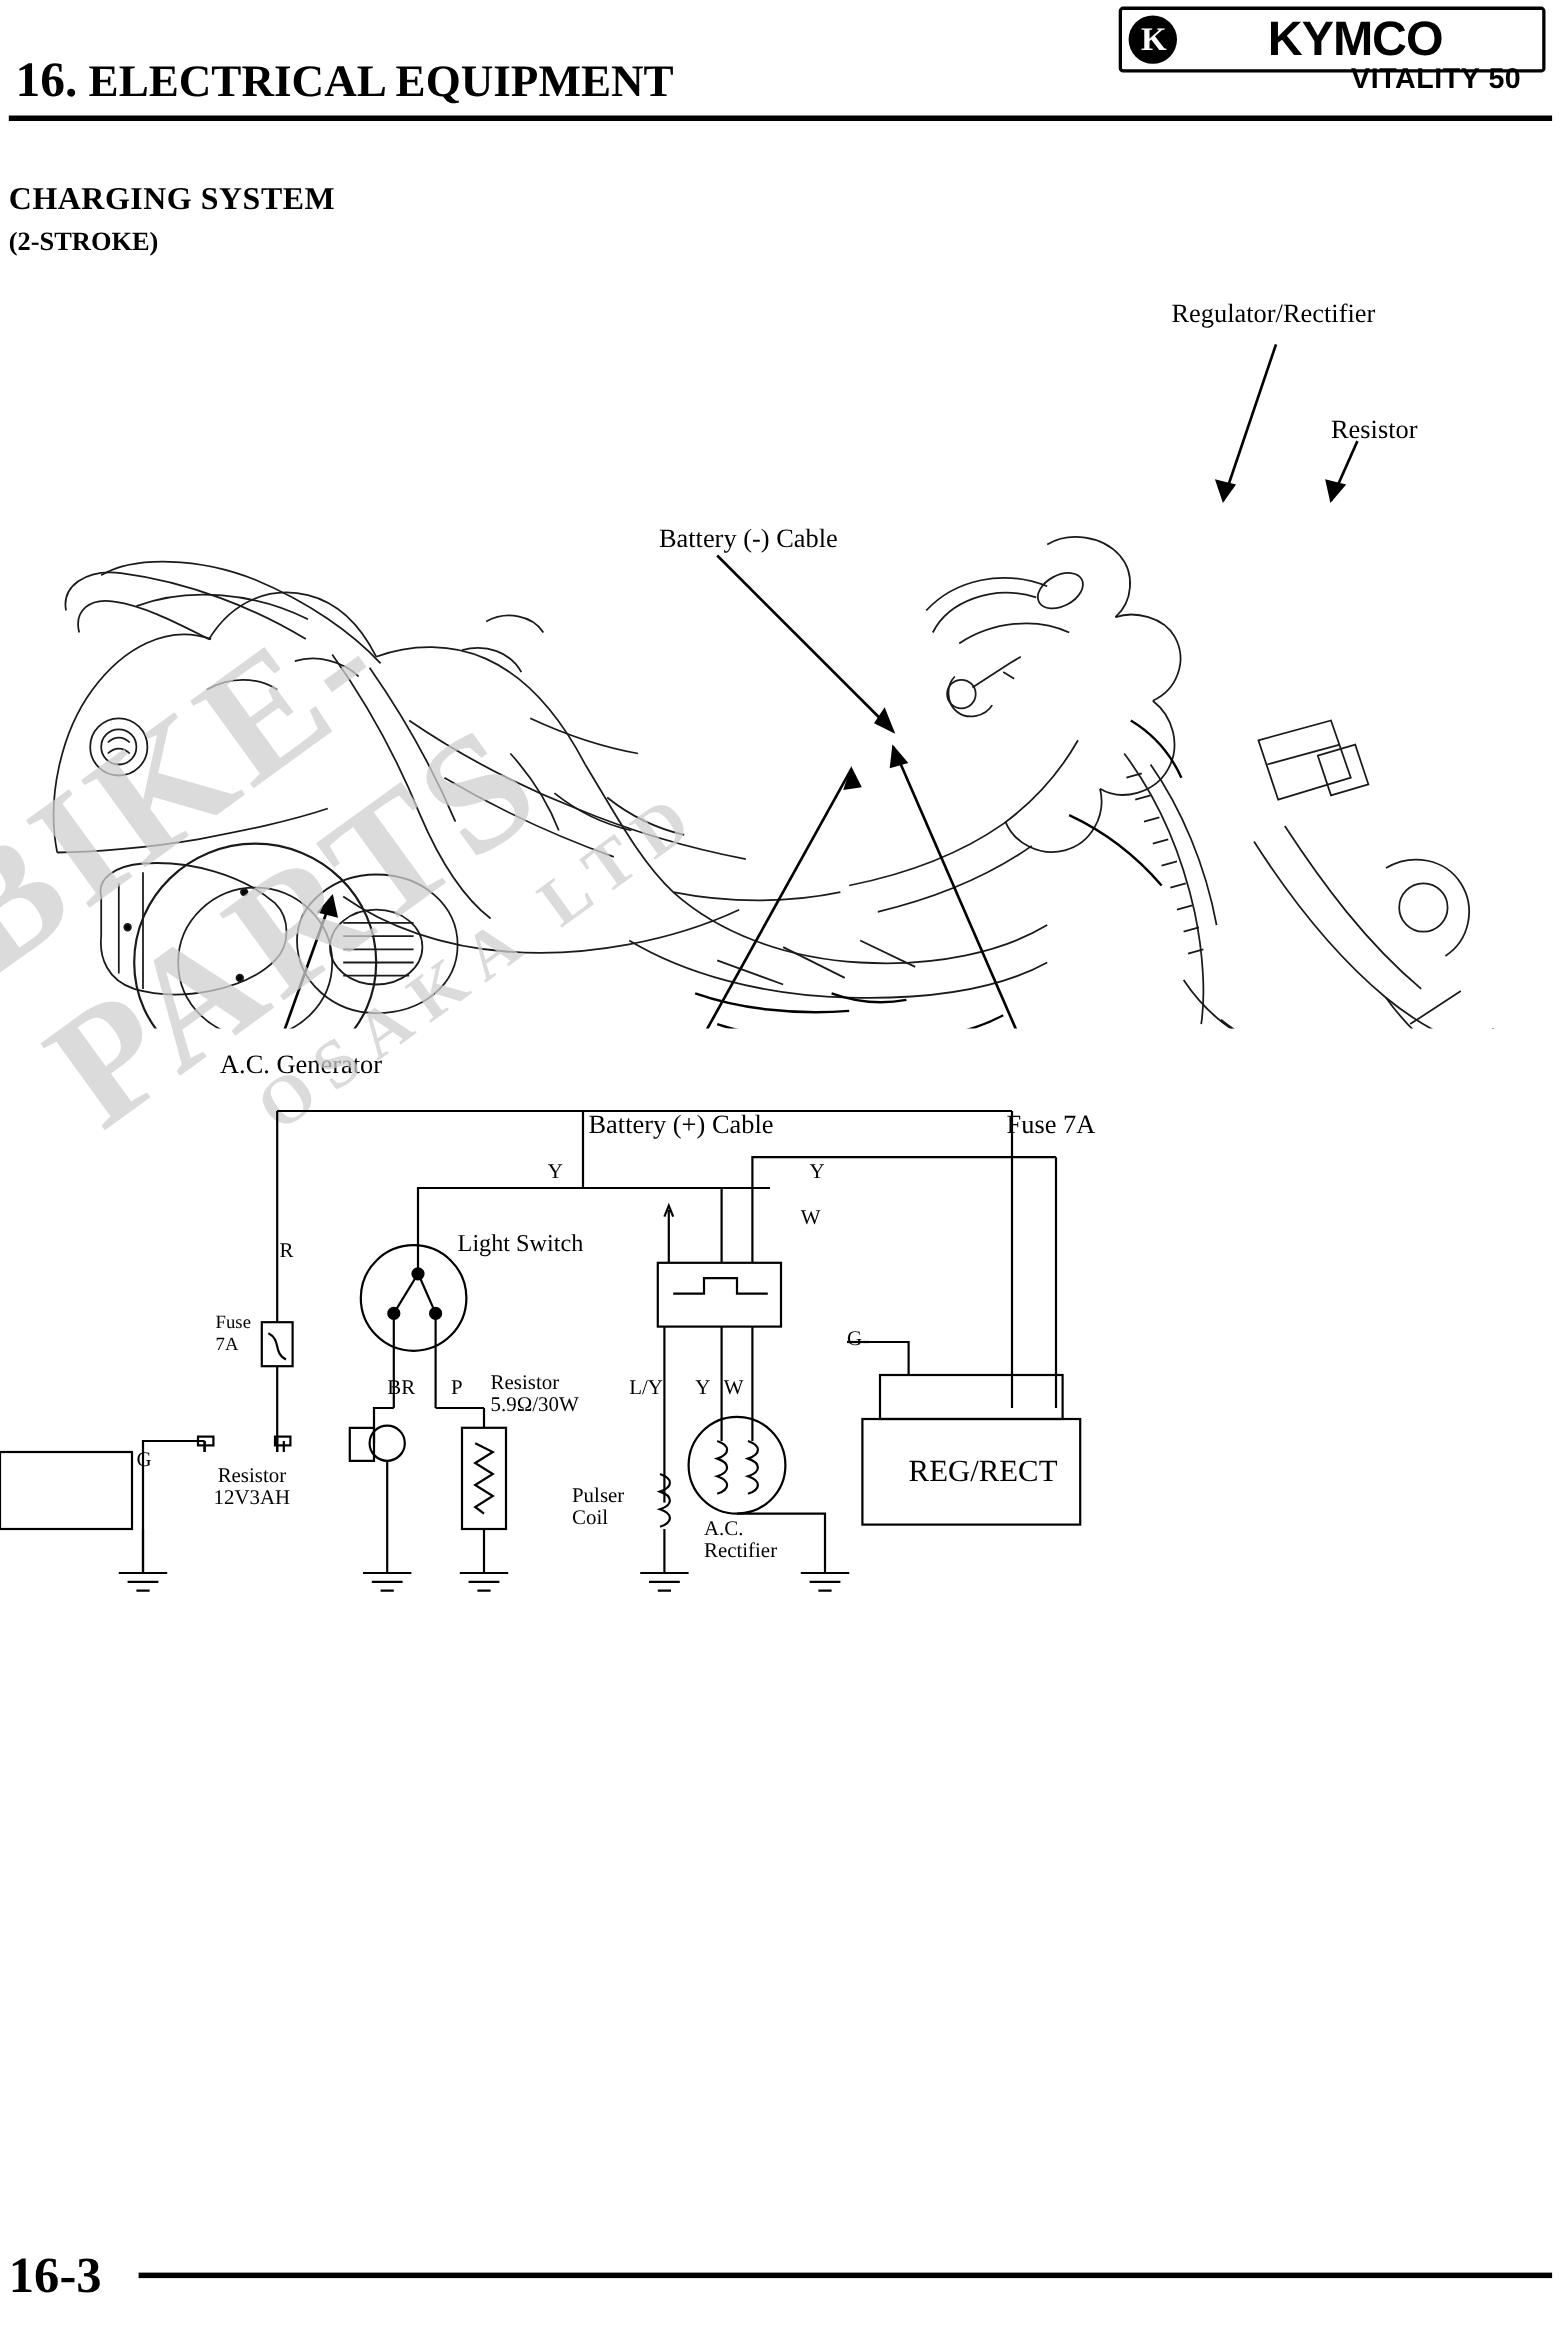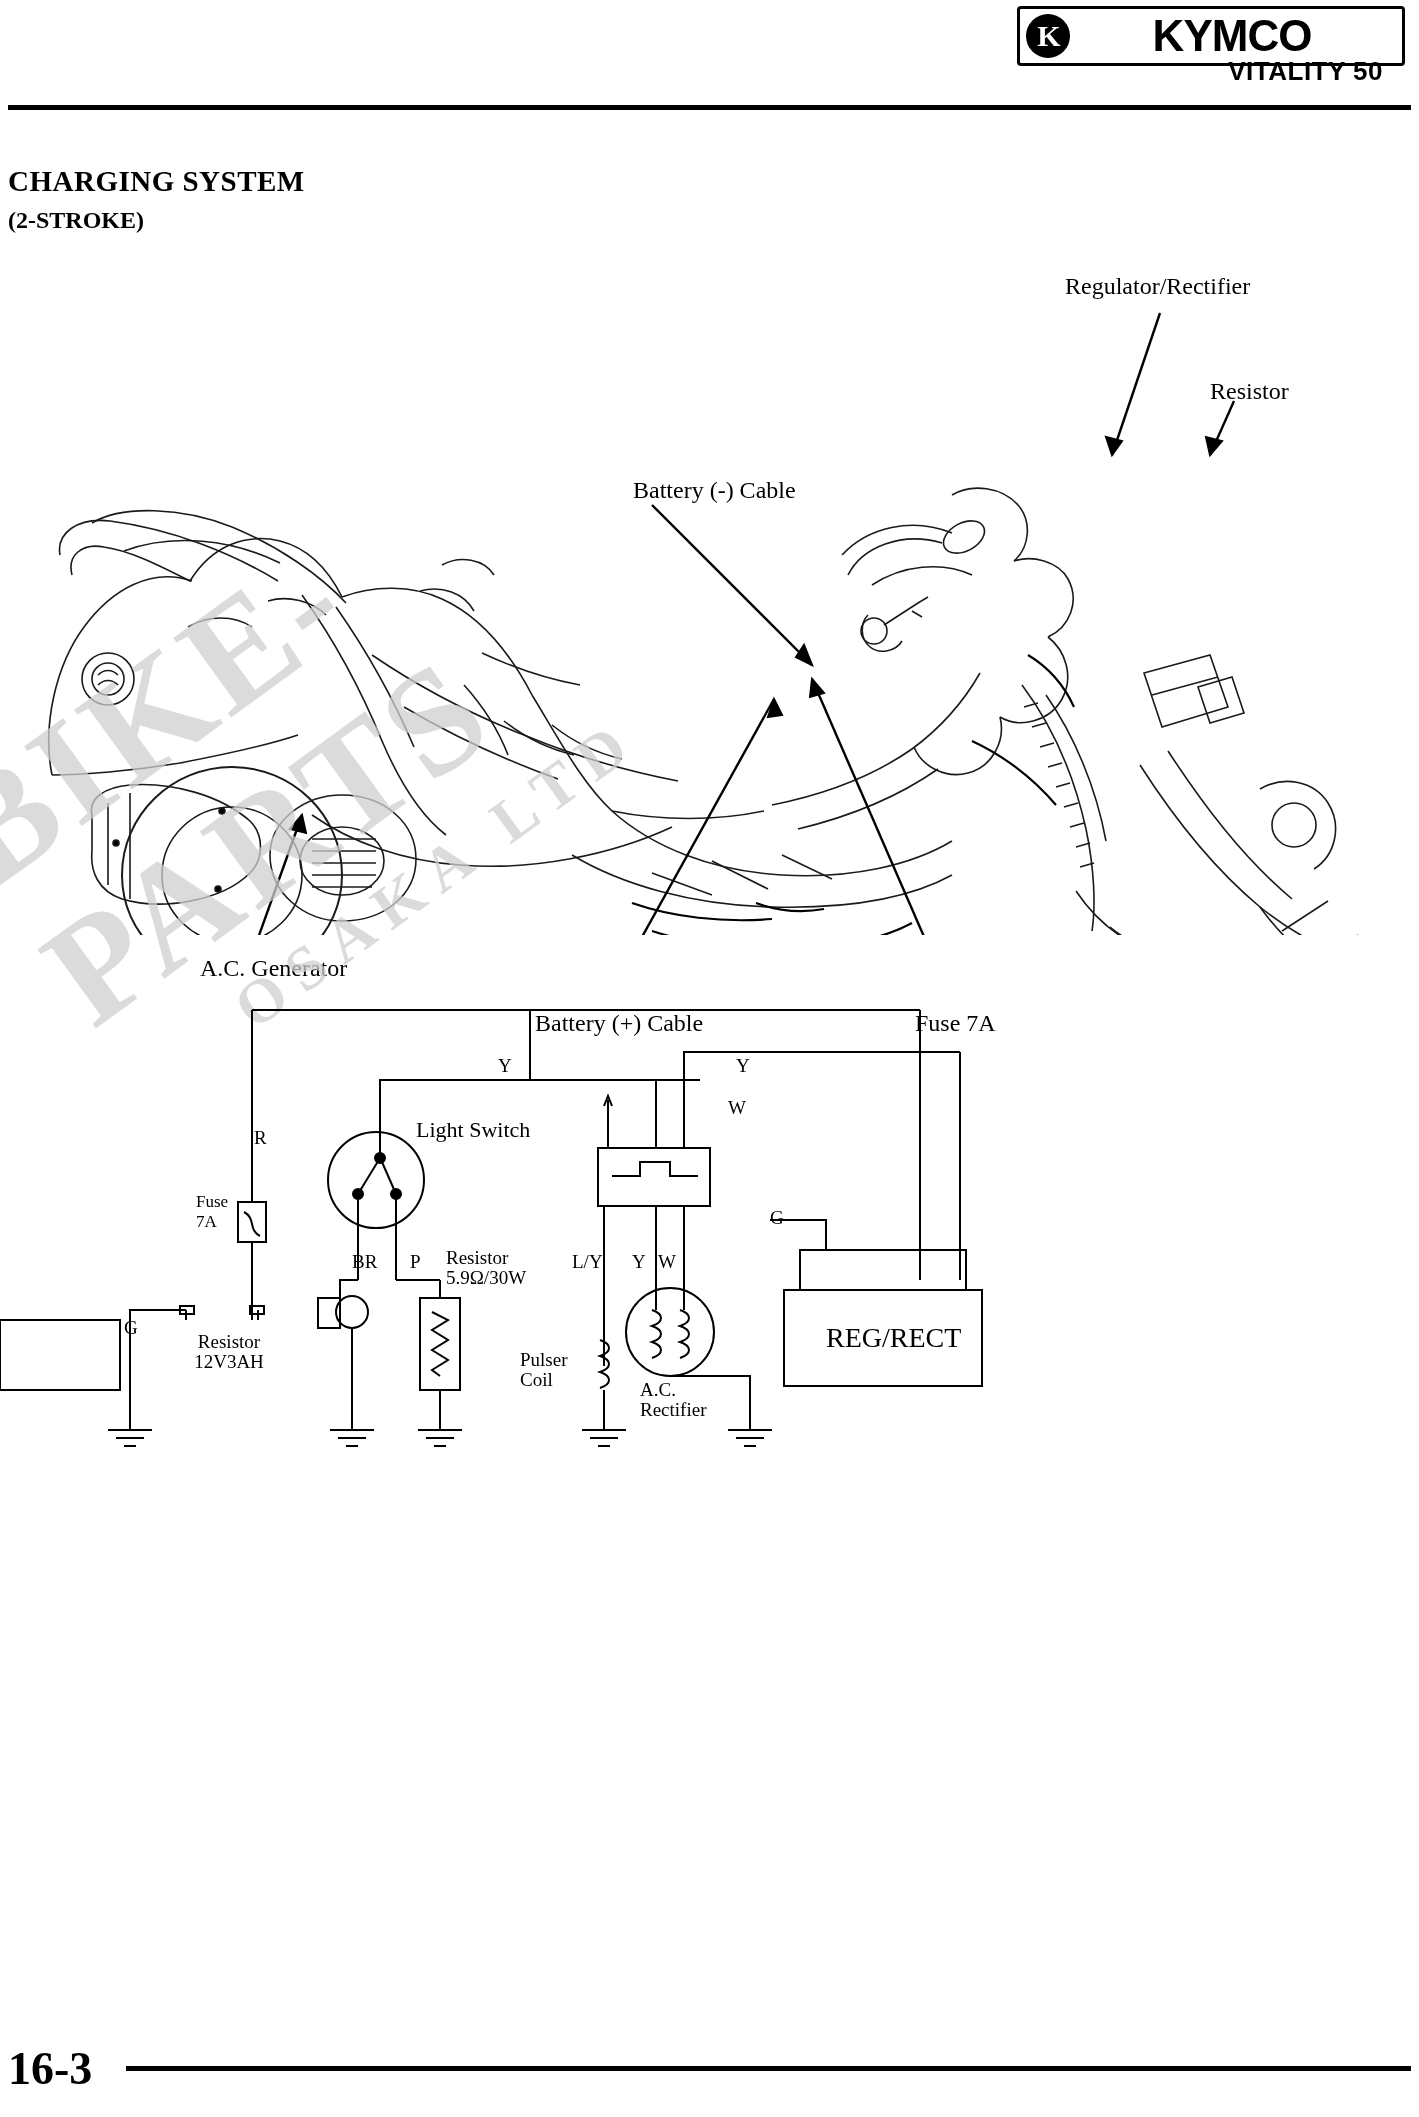--- a/index.html
+++ b/index.html
@@ -189,20 +189,24 @@
 </head>
 <body>
 
 <div class="page-header">
 
   <div class="brand-block">
     <div class="brand-logo-circle">K</div>
     <div class="brand-name">KYMCO</div>
   </div>
 
+  <div class="chapter-title">
+    <span class="chapter-num">16.</span>
+    <span>ELECTRICAL EQUIPMENT</span>
+  </div>
 
   <div class="model-name">VITALITY 50</div>
   <div class="header-rule"></div>
 </div>
 
 <div class="section-title">CHARGING SYSTEM</div>
 <div class="section-subtitle">(2-STROKE)</div>
 
 <div class="watermark">
   <span>BIKE-PARTS</span>
@@ -315,21 +319,21 @@
       <polygon points="290,560 294,578 278,574"></polygon>
       <path d="M620,700 L762,444" stroke-width="2.4" fill="none"></path>
       <polygon points="762,444 770,460 756,462"></polygon>
       <path d="M920,700 L800,424" stroke-width="2.4" fill="none"></path>
       <polygon points="800,424 812,438 798,442"></polygon>
     </g>
   </svg>
 
   <div class="callout" style="left:1065px; top:18px;">Regulator/Rectifier</div>
   <div class="callout" style="left:1210px; top:123px;">Resistor</div>
-  <div class="callout" style="left:633px; top:222px;">Battery (-) Cable</div>
+  <div class="callout" style="left:599px; top:222px;">Battery (-) Cable</div>
   <div class="callout" style="left:200px; top:700px;">A.C. Generator</div>
   <div class="callout" style="left:535px; top:755px;">Battery (+) Cable</div>
   <div class="callout" style="left:915px; top:755px;">Fuse 7A</div>
 </div>
 
 <div class="wiring">
   <svg width="1419" height="480" viewBox="0 0 1419 480">
     <g fill="none" stroke="#000" stroke-width="2">
 
       <path d="M252,30 L252,222"></path>

